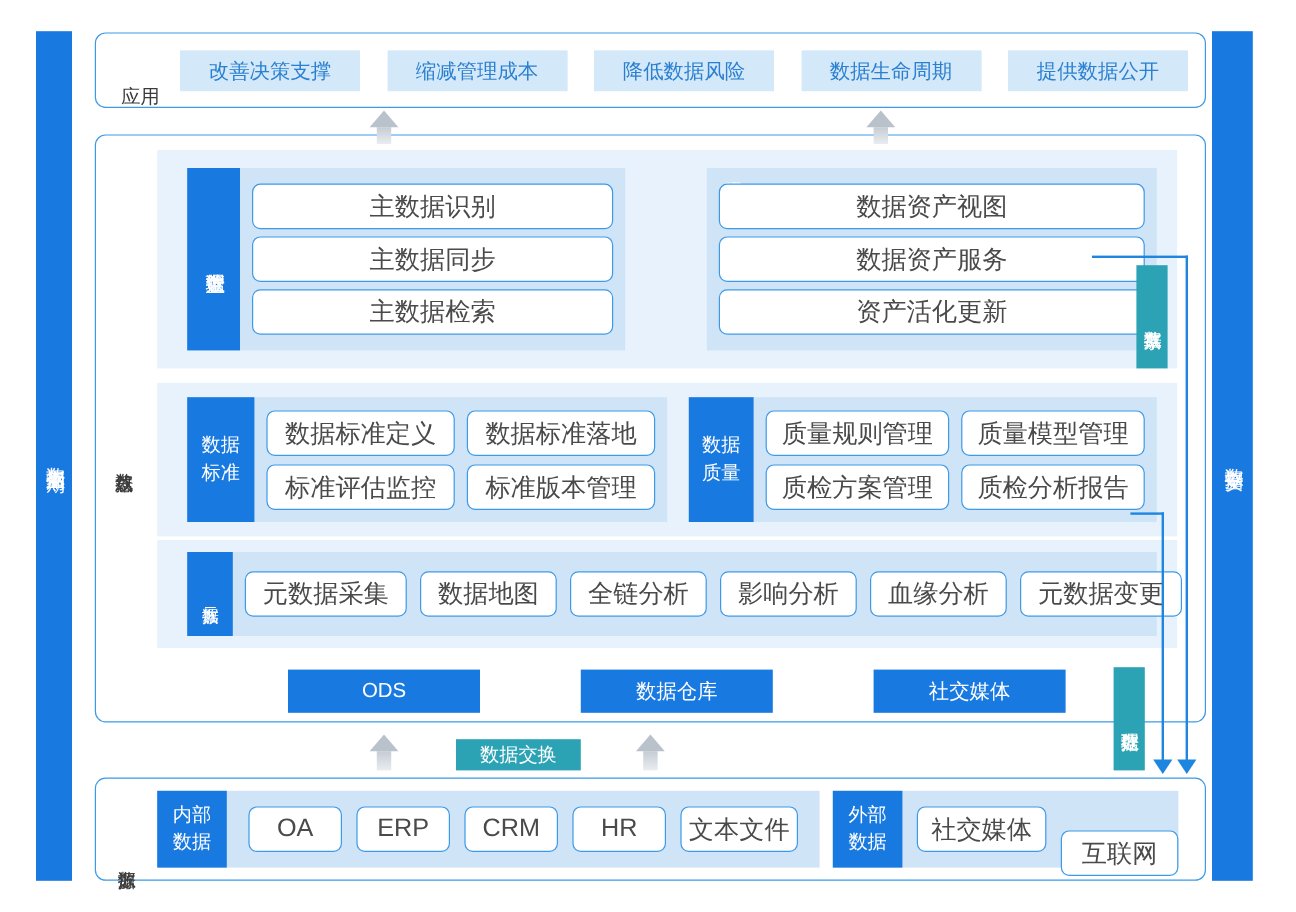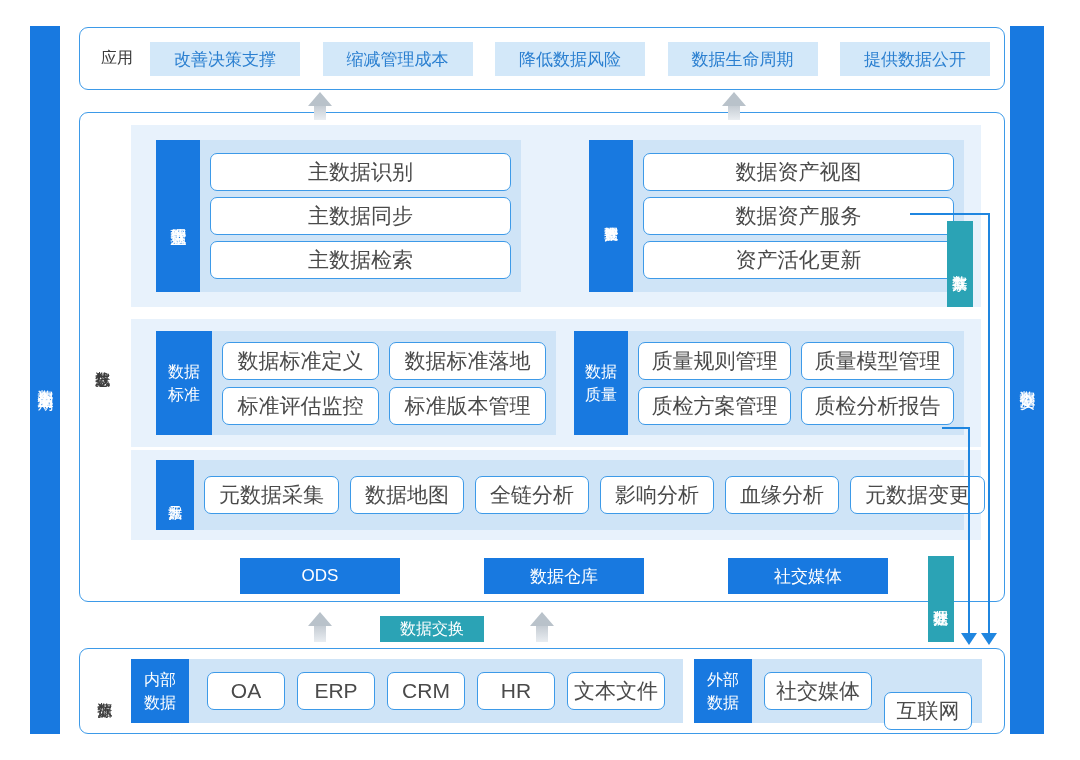--- a/index.html
+++ b/index.html
@@ -40,20 +40,21 @@
   #panel-core{left:79px;top:112px;width:926px;height:490px;}
   #panel-source{left:79px;top:648px;width:926px;height:86px;}
 
   
   .caption{
     position:absolute;
     color:#3b3b3b;
     font-size:15px;
     display:flex;align-items:center;justify-content:center;
     text-align:center;
+    margin-top:23px;
   }
   #cap-app{left:88px;top:42px;width:58px;height:33px;font-size:16px;}
   #cap-bus{left:88px;top:300px;width:30px;height:120px;}
   #cap-src{left:88px;top:657px;width:34px;height:68px;}
 
   
   #app-row{
     position:absolute;left:150px;top:42px;width:840px;height:34px;
     display:flex;align-items:center;justify-content:space-between;
   }
@@ -221,21 +222,21 @@
     <div class="modgroup" style="left:25px;top:15px;width:365px;height:152px;">
       <div class="modhead vertical" style="width:44px;">
         <span class="vtext">主数据管理</span>
       </div>
       <div class="modbody">
         <div class="item tall">主数据识别</div>
         <div class="item tall">主数据同步</div>
         <div class="item tall">主数据检索</div>
       </div>
     </div>
-    <div class="modgroup" style="left:458px;top:15px;width:375px;height:152px;">
+    <div class="modgroup" style="left:458px;top:15px;width:375px;height:152px;flex-direction:column;">
       <div class="modhead vertical" style="width:44px;">
         <span class="vtext" style="font-size:14px;">数据资产管理</span>
       </div>
       <div class="modbody">
         <div class="item tall">数据资产视图</div>
         <div class="item tall">数据资产服务</div>
         <div class="item tall">资产活化更新</div>
       </div>
     </div>
   </div>
@@ -329,17 +330,17 @@
       <div class="item chip" style="width:98px;padding:0;">文本文件</div>
     </div>
   </div>
 
   <div class="modgroup" style="left:694px;top:659px;width:288px;height:64px;">
     <div class="modhead" style="width:58px;">
       <span style="writing-mode:horizontal-tb;">外部<br>数据</span>
     </div>
     <div class="modbody rowflow" style="gap:12px;padding:7px 12px;">
       <div class="item chip" style="width:108px;padding:0;text-align:center;">社交媒体</div>
-      <div class="item chip" style="width:88px;padding:0;margin-top:40px;">互联网</div>
+      <div class="item chip" style="width:98px;padding:0;margin-top:40px;">互联网</div>
     </div>
   </div>
 
 </div>
 
 </body></html>

